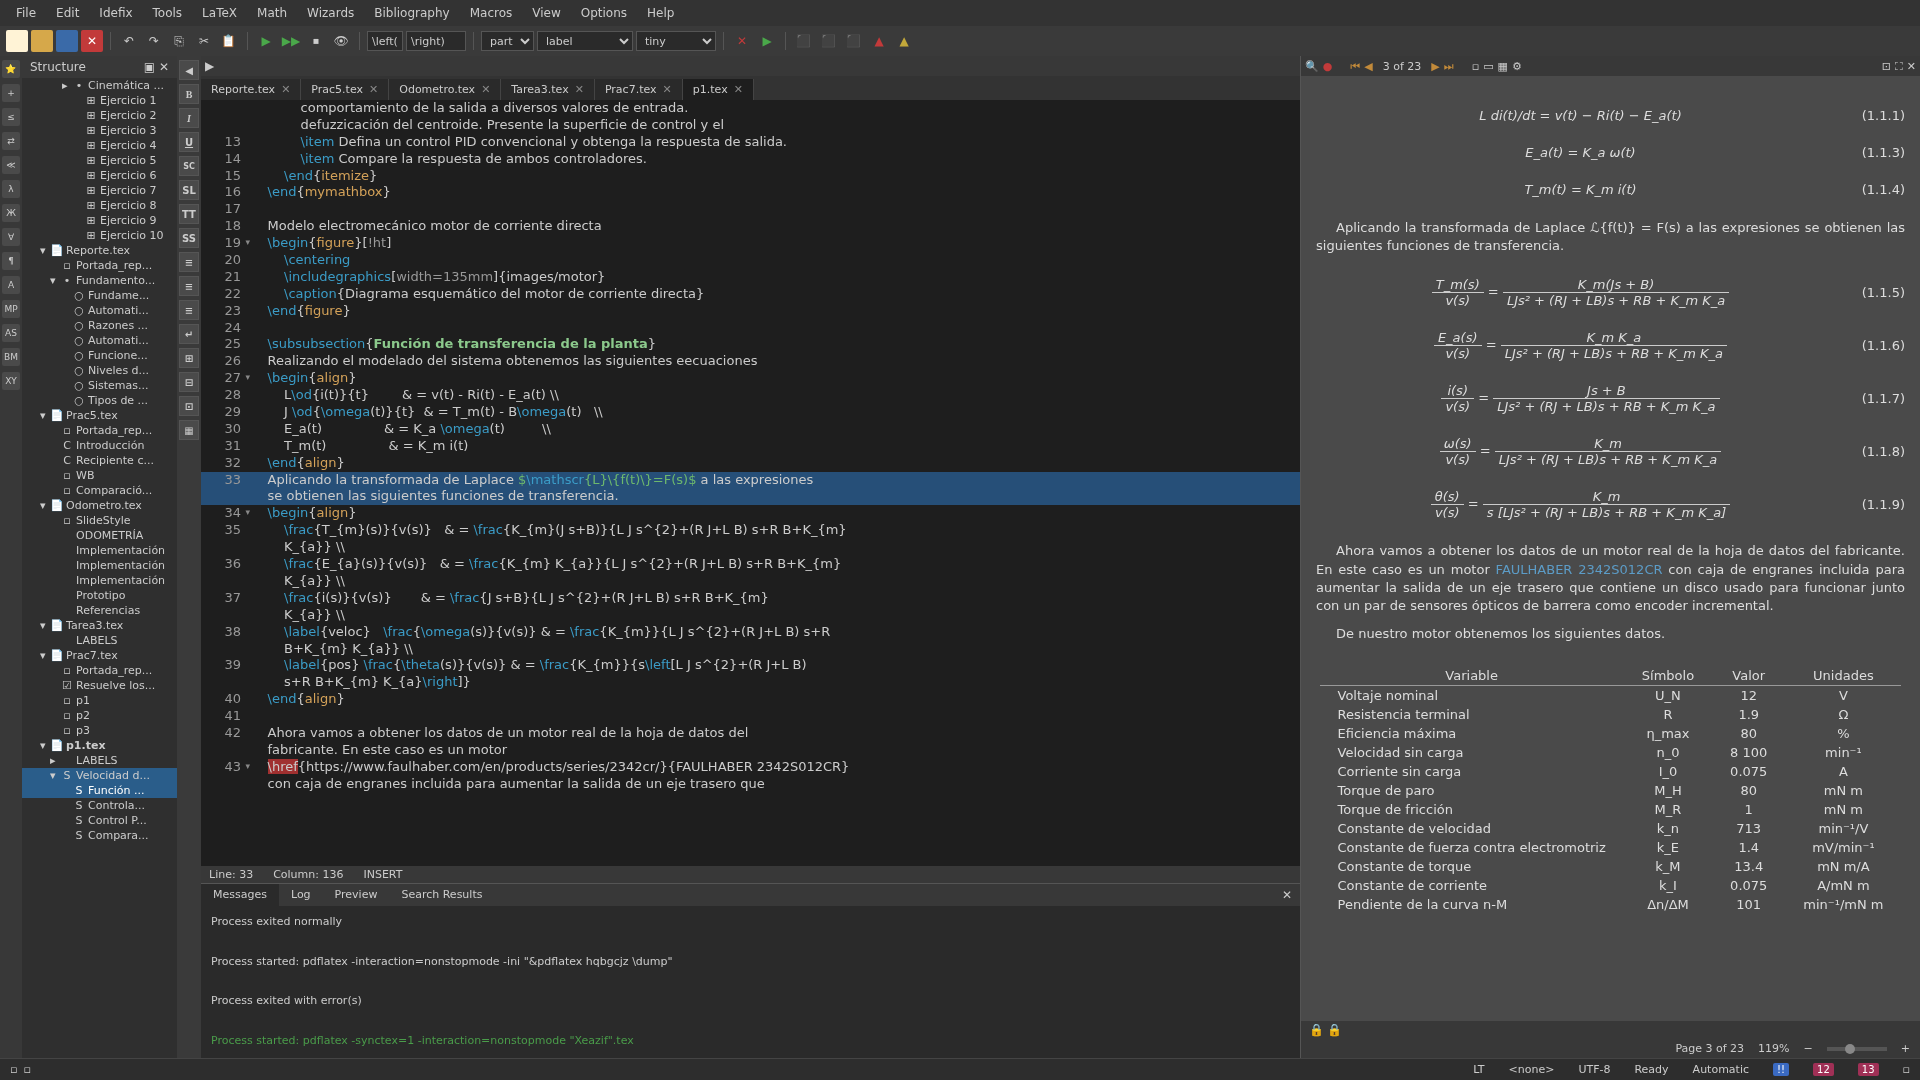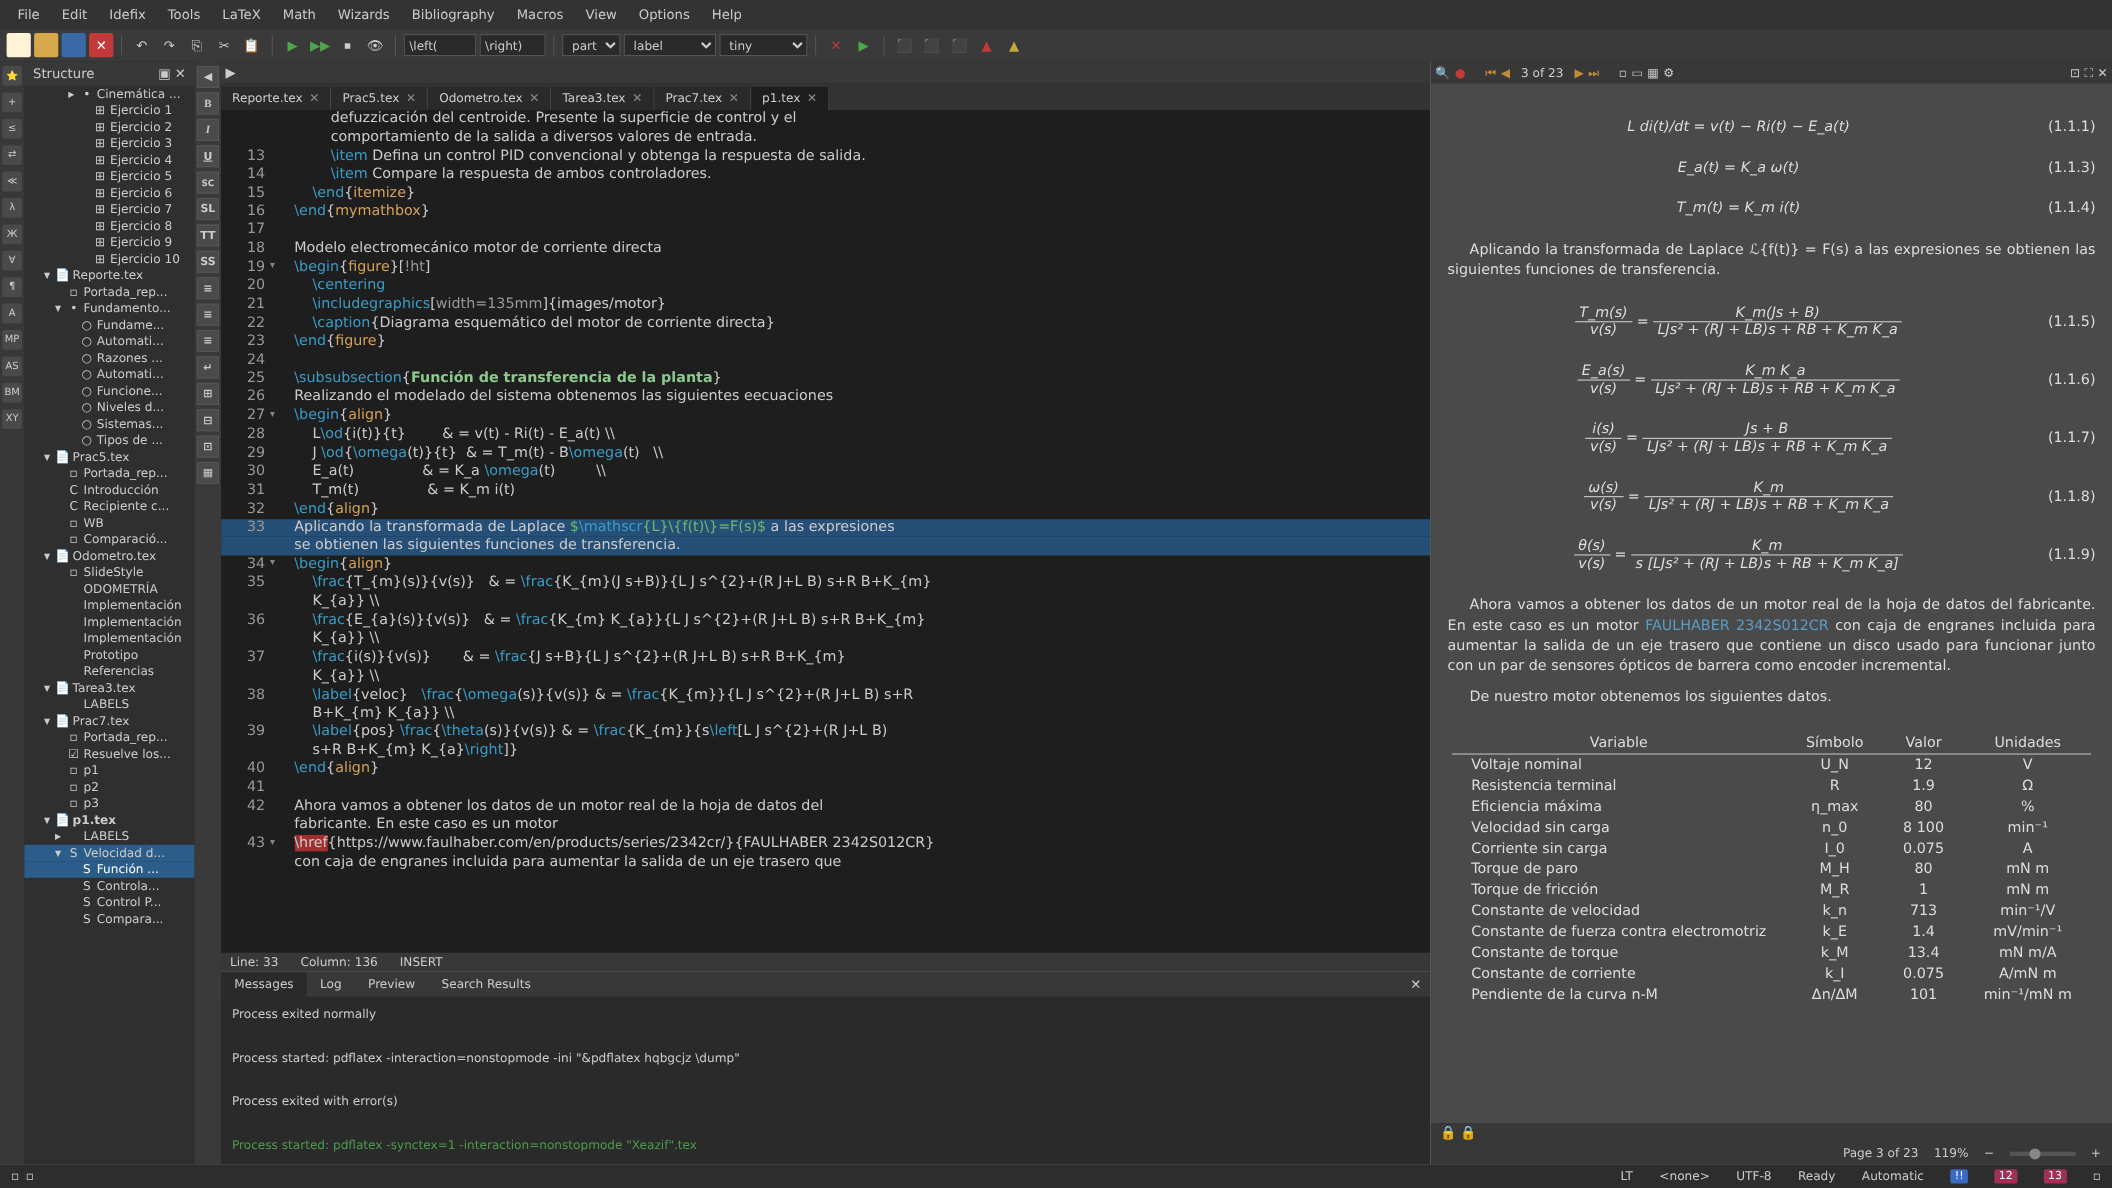--- a/index.html
+++ b/index.html
@@ -112,25 +112,25 @@
   <div class="tbtn">↷</div>
   <div class="tbtn">⎘</div>
   <div class="tbtn">✂</div>
   <div class="tbtn">📋</div>
   <div class="sep"></div>
   <div class="tbtn" style="color:#4aa84a">▶</div>
   <div class="tbtn" style="color:#4aa84a">▶▶</div>
   <div class="tbtn">⏹</div>
   <div class="tbtn">👁</div>
   <div class="sep"></div>
-  <input style="width: 66px;" value="\left(">
+  <input style="width: 36px;" value="\left(">
   <input style="width: 60px;" value="\right)">
   <div class="sep"></div>
   <select><option>part</option></select>
-  <select style="width:84px"><option>label</option></select>
+  <select style="width:96px"><option>label</option></select>
   <select style="width:80px"><option>tiny</option></select>
   <div class="sep"></div>
   <div class="tbtn" style="color:#c23a3a">✕</div>
   <div class="tbtn" style="color:#4aa84a">▶</div>
   <div class="sep"></div>
   <div class="tbtn" style="color:#c2a83a">⬛</div>
   <div class="tbtn" style="color:#c23a3a">⬛</div>
   <div class="tbtn" style="color:#3a6ac2">⬛</div>
   <div class="tbtn" style="color:#c23a3a">▲</div>
   <div class="tbtn" style="color:#c2a83a">▲</div>
@@ -240,22 +240,22 @@
     </div>
     <div class="tab-bar" id="tabbar">
         <div class="tab">Reporte.tex <span class="close">✕</span></div>
         <div class="tab">Prac5.tex <span class="close">✕</span></div>
         <div class="tab">Odometro.tex <span class="close">✕</span></div>
         <div class="tab">Tarea3.tex <span class="close">✕</span></div>
         <div class="tab">Prac7.tex <span class="close">✕</span></div>
         <div class="tab active">p1.tex <span class="close">✕</span></div>
       </div>
     <div class="code-area" id="codearea">
+        <div class="code-line"><div class="gutter"></div><div class="code-content">            comportamiento de la salida a diversos valores de entrada.</div></div>
         <div class="code-line"><div class="gutter"></div><div class="code-content">            defuzzicación del centroide. Presente la superficie de control y el</div></div>
-        <div class="code-line"><div class="gutter"></div><div class="code-content">            comportamiento de la salida a diversos valores de entrada.</div></div>
         <div class="code-line"><div class="gutter">13</div><div class="code-content">            <span class="kw">\item</span> Defina un control PID convencional y obtenga la respuesta de salida.</div></div>
         <div class="code-line"><div class="gutter">14</div><div class="code-content">            <span class="kw">\item</span> Compare la respuesta de ambos controladores.</div></div>
         <div class="code-line"><div class="gutter">15</div><div class="code-content">        <span class="kw">\end</span>{<span class="env">itemize</span>}</div></div>
         <div class="code-line"><div class="gutter">16</div><div class="code-content">    <span class="kw">\end</span>{<span class="env">mymathbox</span>}</div></div>
         <div class="code-line"><div class="gutter">17</div><div class="code-content"></div></div>
         <div class="code-line"><div class="gutter">18</div><div class="code-content">    Modelo electromecánico motor de corriente directa</div></div>
         <div class="code-line"><div class="gutter">19<span class="fold">▾</span></div><div class="code-content">    <span class="kw">\begin</span>{<span class="env">figure</span>}[<span class="opt">!ht</span>]</div></div>
         <div class="code-line"><div class="gutter">20</div><div class="code-content">        <span class="kw">\centering</span></div></div>
         <div class="code-line"><div class="gutter">21</div><div class="code-content">        <span class="kw">\includegraphics</span>[<span class="opt">width=135mm</span>]{images/motor}</div></div>
         <div class="code-line"><div class="gutter">22</div><div class="code-content">        <span class="kw">\caption</span>{Diagrama esquemático del motor de corriente directa}</div></div>

